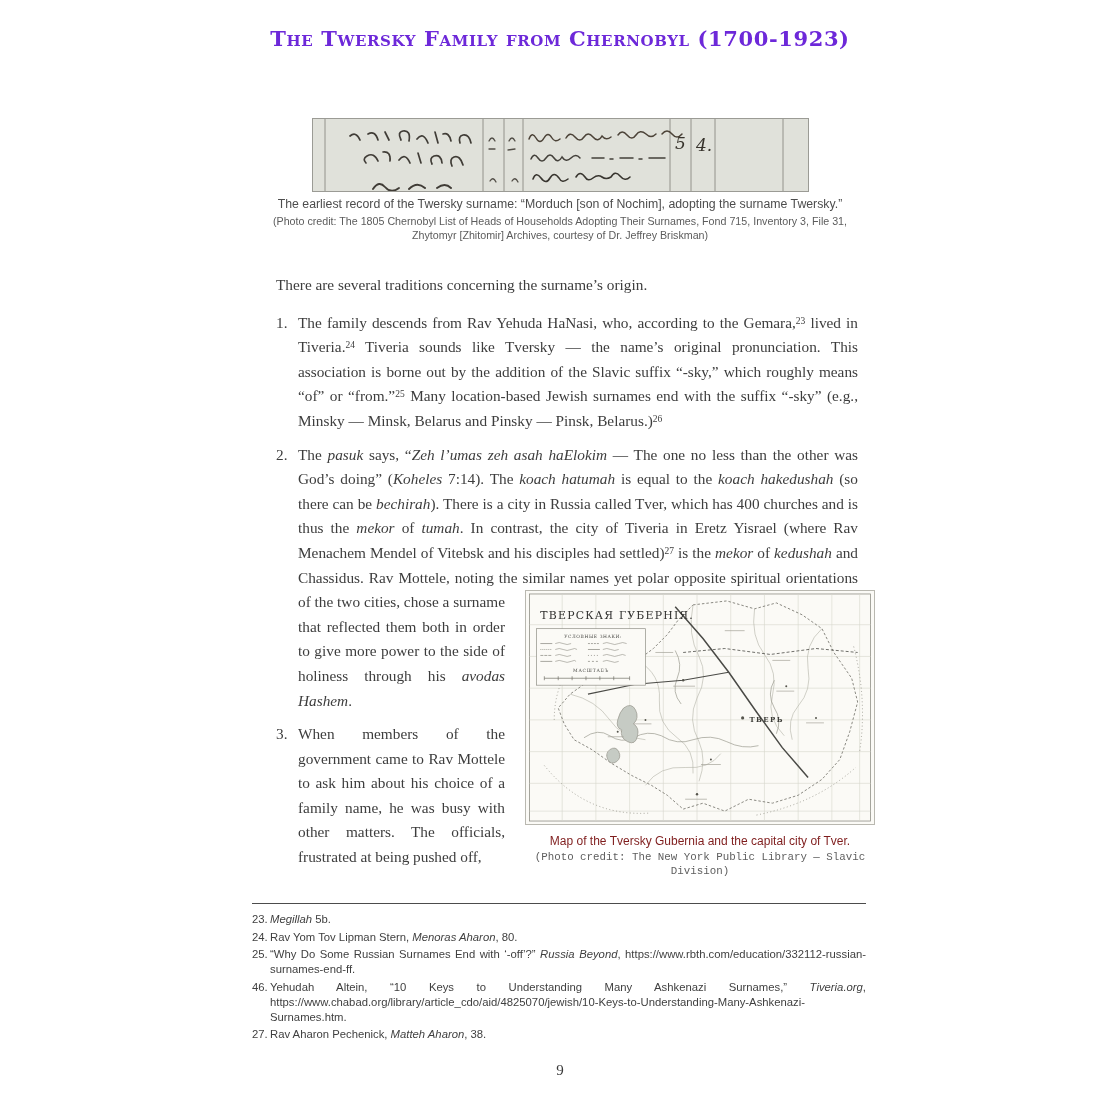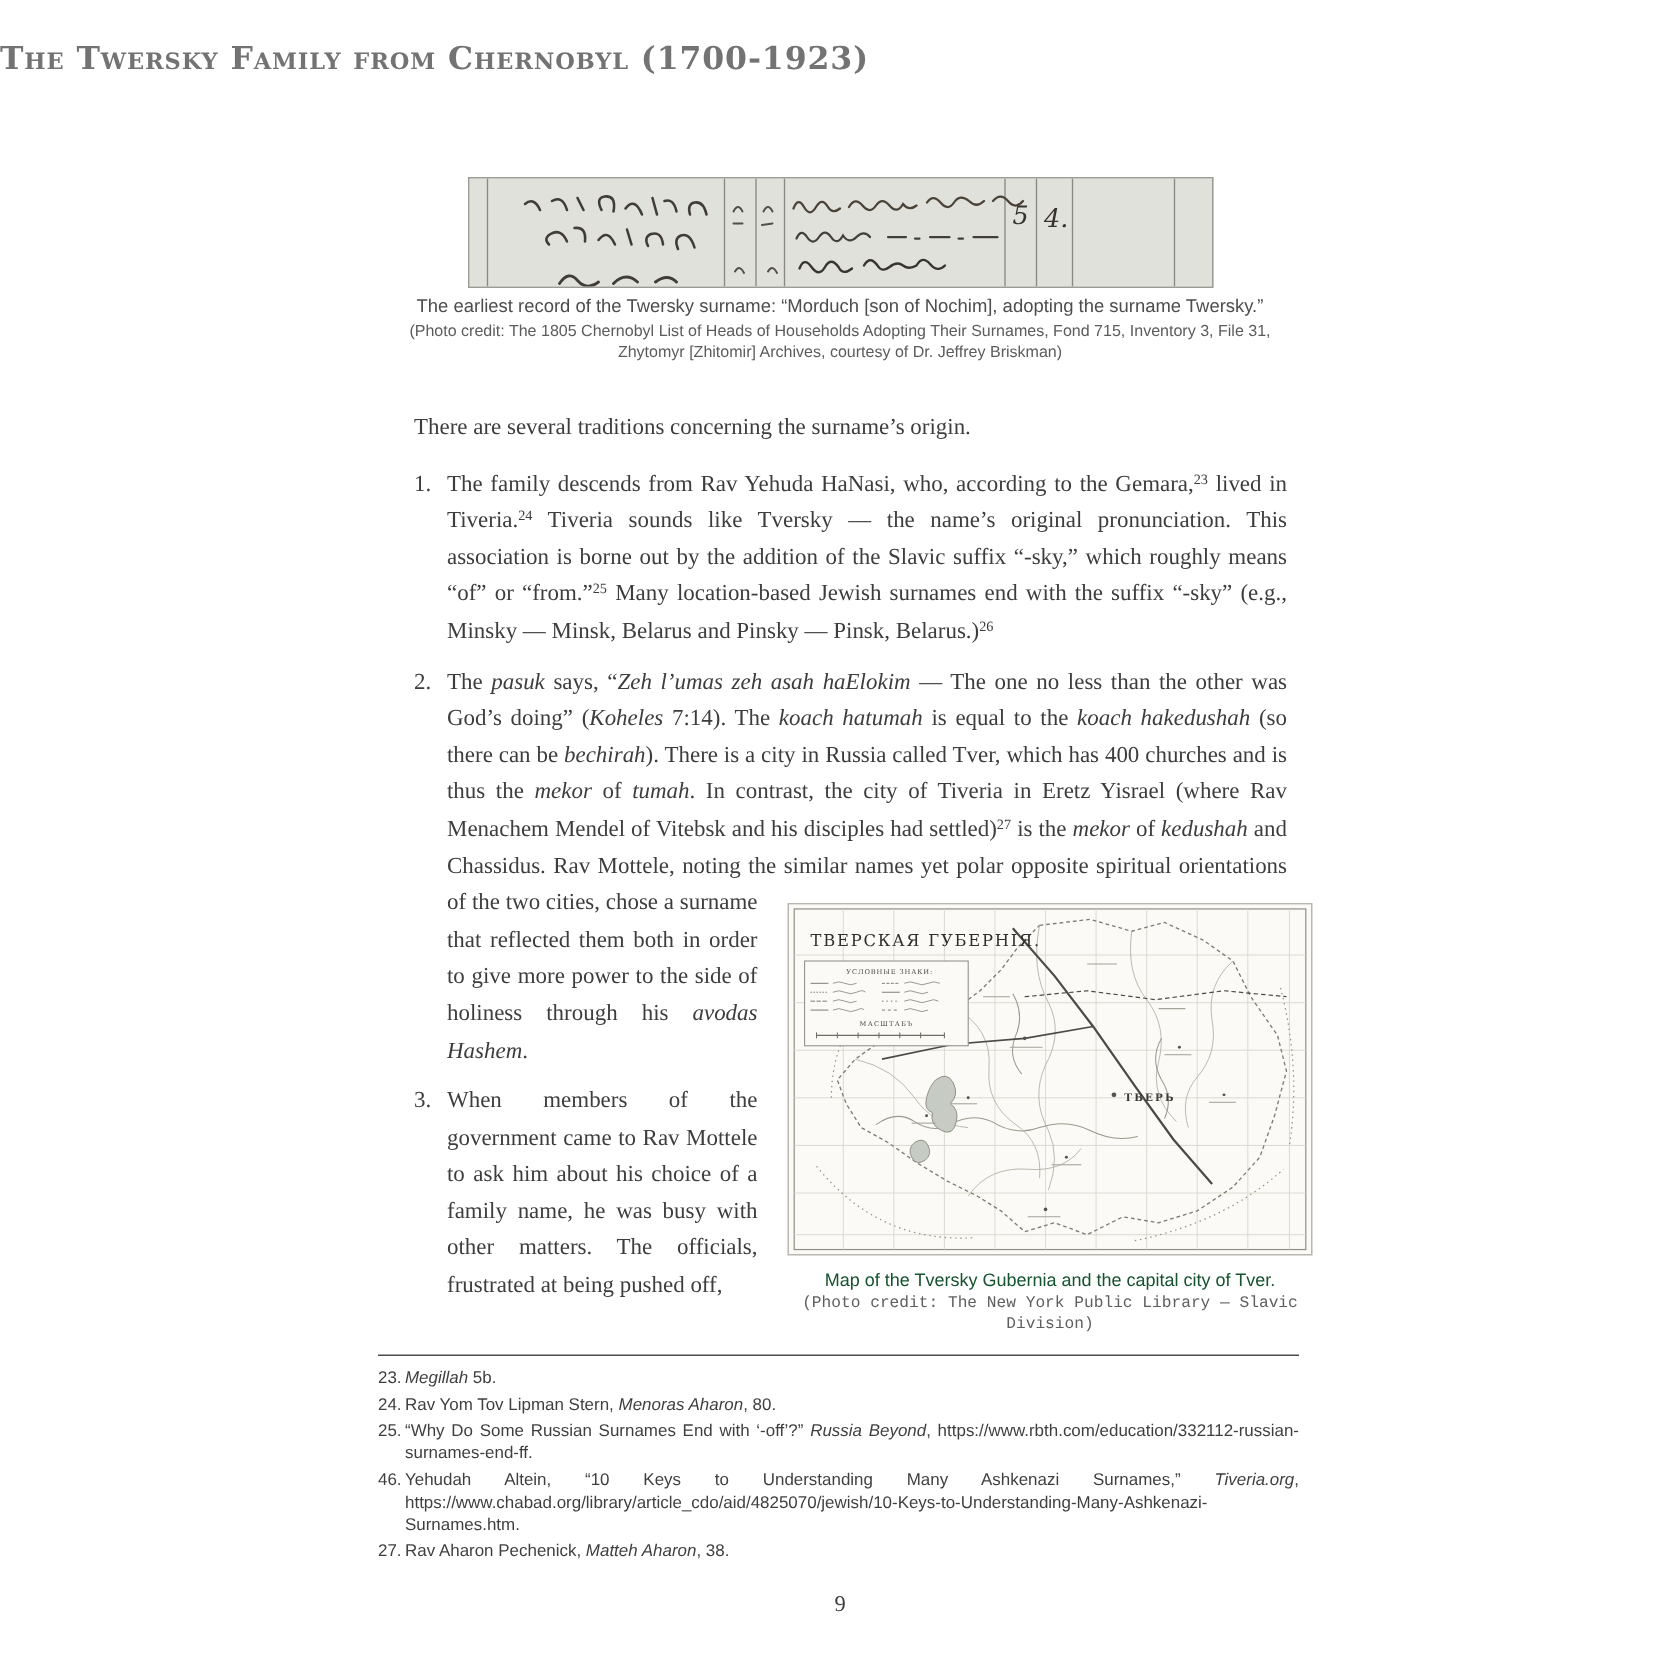--- a/index.html
+++ b/index.html
@@ -6,24 +6,24 @@
   body{
     width:1120px;height:1120px;background:#ffffff;position:relative;
     font-family:"Liberation Serif", serif;color:#3d3d3d;
     -webkit-font-smoothing:antialiased;
   }
   .page{position:absolute;inset:0;overflow:hidden;}
 
   
   .page-title{
     position:absolute;top:26px;left:0;width:100%;
-    text-align:left;
+    text-align:center;
     font-family:"DejaVu Serif", serif;
     font-variant:small-caps;font-weight:700;
-    font-size:21px;letter-spacing:.6px;color:#737373;
+    font-size:21px;letter-spacing:.6px;color:#6d28d9;
   }
 
   
   .record-figure{position:absolute;top:118px;left:270px;width:580px;text-align:center;}
   .record-scan{display:block;margin:0 auto;width:495px;height:72px;border:1px solid #9b9b95;background:#e0e1da;}
   .record-caption{margin-top:5px;font-family:"Liberation Sans", sans-serif;font-size:12.3px;color:#4d4d4d;line-height:15px;}
   .record-credit{margin-top:2px;font-family:"Liberation Sans", sans-serif;font-size:10.7px;color:#5c5c5c;line-height:14px;}
 
   
   .content{position:absolute;top:273px;left:276px;width:582px;font-size:15.3px;line-height:24.6px;text-align:justify;hyphens:auto;}
@@ -33,21 +33,21 @@
   .olist-item .num{position:absolute;left:0;top:0;}
   .it{font-style:italic;}
   sup{font-size:9.5px;line-height:0;vertical-align:4.5px;letter-spacing:0;}
 
   
   .map-figure{
     float:right;width:350px;margin:12px -17px 2px 20px;
     text-align:center;
   }
   .map-image{display:block;width:348px;height:233px;border:1px solid #b9b8b0;background:#fbfaf6;}
-  .map-caption{margin-top:9px;font-family:"Liberation Sans", sans-serif;font-size:12px;color:#14532d;line-height:15px;}
+  .map-caption{margin-top:9px;font-family:"Liberation Sans", sans-serif;font-size:12px;color:#7f1d1d;line-height:15px;}
   .map-credit{margin-top:1px;font-family:Liberation Mono, monospace;font-size:10.8px;color:#5e5e5e;line-height:14px;}
 
   
   .footnotes{
     position:absolute;top:903px;left:252px;width:614px;
     border-top:1.5px solid #4c4c4c;padding-top:8px;
     font-family:"Liberation Sans", sans-serif;font-size:11.3px;line-height:15px;color:#3f3f3f;
   }
   .fn-item{position:relative;padding-left:18px;margin-bottom:2.5px;text-align:justify;overflow-wrap:anywhere;}
   .fn-item .fn-num{position:absolute;left:0;top:0;}
@@ -118,21 +118,21 @@
 
       <div class="olist-item">
         <span class="num">1.</span>
         <span><span>The family descends from Rav Yehuda HaNasi, who, according to the Gemara,</span><sup>23</sup><span> lived in Tiveria.</span><sup>24</sup><span> Tiveria sounds like Tversky — the name’s original pronunciation. This association is borne out by the addition of the Slavic suffix “-sky,” which roughly means “of” or “from.”</span><sup>25</sup><span> Many location-based Jewish surnames end with the suffix “-sky” (e.g., Minsky — Minsk, Belarus and Pinsky — Pinsk, Belarus.)</span><sup>26</sup></span>
       </div>
 
       <div class="olist-item">
         <span class="num">2.</span>
         <span><span>The </span><span class="it">pasuk</span><span> says, “</span><span class="it">Zeh l’umas zeh asah haElokim</span><span> — The one no less than the other was God’s doing” (</span><span class="it">Koheles</span><span> 7:14). The </span><span class="it">koach hatumah</span><span> is equal to the </span><span class="it">koach hakedushah</span><span> (so there can be </span><span class="it">bechirah</span><span>). There is a city in Russia called Tver, which has 400 churches and is thus the </span><span class="it">mekor</span><span> of </span><span class="it">tumah</span><span>. In contrast, the city of Tiveria in Eretz Yisrael (where Rav Menachem Mendel of Vitebsk and his disciples had settled)</span><sup>27</sup><span> is the </span><span class="it">mekor</span><span> of </span><span class="it">kedushah</span><span> and Chassidus. Rav Mottele, noting the similar names yet</span></span>
         
-        <figure class="map-figure" style="margin-top:12px;">
+        <figure class="map-figure" style="margin-top:0;">
           <svg class="map-image" viewBox="0 0 350 235" xmlns="http://www.w3.org/2000/svg">
             <rect x="0" y="0" width="350" height="235" fill="#fbfaf6"></rect>
             <rect x="3" y="3" width="344" height="229" fill="none" stroke="#8f8e86" stroke-width="0.8"></rect>
 
             <g stroke="#d7d6cc" stroke-width="0.6">
               <line x1="36" y1="3" x2="36" y2="232"></line>
                 <line x1="70" y1="3" x2="70" y2="232"></line>
               <line x1="104" y1="3" x2="104" y2="232"></line>
                 <line x1="138" y1="3" x2="138" y2="232"></line>
               <line x1="172" y1="3" x2="172" y2="232"></line>

